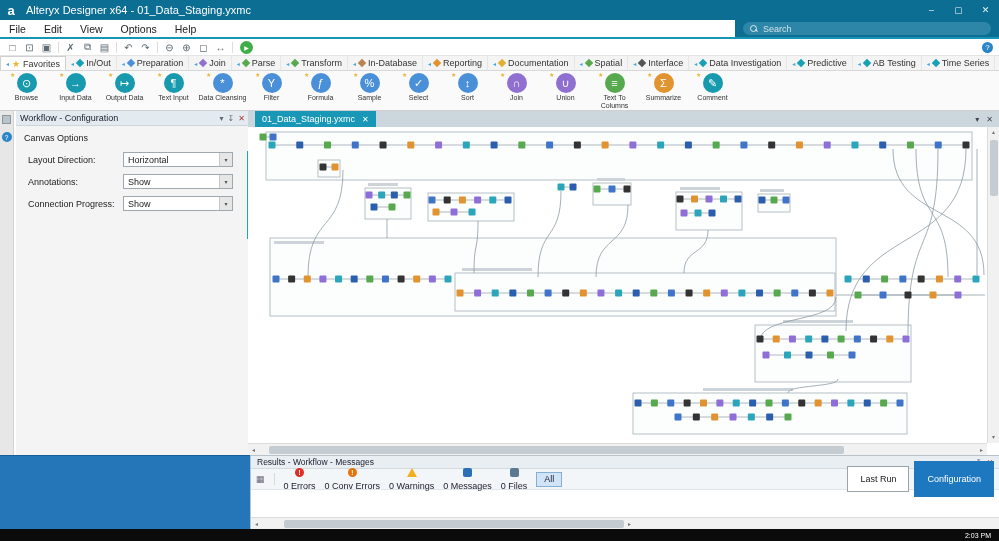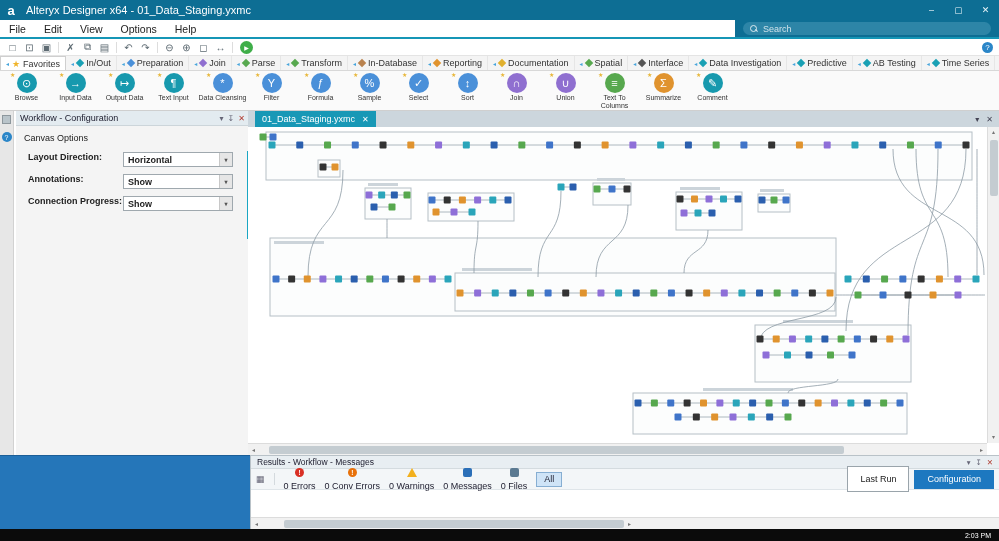--- a/index.html
+++ b/index.html
@@ -79,21 +79,21 @@
   #config-header { height:15px; background:#e3ebf0; display:flex; align-items:center;
                    font-size:9px; color:#223; padding:0 4px; border-bottom:1px solid #ccd5da; }
   #config-header .hicons { margin-left:auto; display:flex; gap:4px; font-size:8px; color:#667; }
   #config-header .hicons .close { color:#b03a2e; }
   #config-tabs { height:16px; background:#ececec; display:flex; font-size:9px;
                  border-bottom:1px solid #cfcfcf; padding-left:2px; }
   .ctab { padding:2px 7px 0; color:#333; }
   .ctab.active { background:#f4f4f4; border:1px solid #bbb; border-bottom:1px solid #f4f4f4; }
   #config-body { padding:7px 0 0 6px; font-size:9px; color:#222; }
   #config-section-title { margin-bottom:9px; margin-left:2px; }
-  .cfg-row { display:flex; margin:0 0 7px 6px;font-weight:bold; }
+  .cfg-row { display:flex; align-items:center; margin:0 0 7px 6px; }
   .cfg-label { width:95px; font-size:9px; }
   .cfg-select { width:110px; height:15px; background:#fff; border:1px solid #9fa8ae;
                 display:flex; align-items:center; font-size:9px; padding-left:4px; position:relative; }
   .cfg-arrow { position:absolute; right:0; top:0; width:13px; height:13px; background:#e6e6e6;
                border-left:1px solid #c8c8c8; font-size:6px; color:#555;
                display:flex; align-items:center; justify-content:center; }
   #config-splitter { position:absolute; left:231px; top:40px; width:3px; height:88px; background:#19a6c3; }
 
   
   #doc-tabbar { left:248px; top:111px; width:751px; height:16px; background:#ccd6dd;
@@ -131,21 +131,21 @@
           display:flex; align-items:center; justify-content:center; flex:0 0 auto; }
   .stri { width:0; height:0; border-left:5px solid transparent; border-right:5px solid transparent;
           border-bottom:9px solid #f2b01e; flex:0 0 auto; }
   .ssq { width:9px; height:9px; border-radius:2px; color:#fff; font-size:6.5px;
          display:flex; align-items:center; justify-content:center; flex:0 0 auto; }
   .all-chip { background:#cfe4f7; border:1px solid #86aed2; padding:0 7px; height:15px;
               font-size:9px; display:flex; align-items:center; }
   #res-right { margin-left:auto; display:flex; gap:5px; align-items:center; }
   .btn { height:26px; font-size:9px; padding:0 12px; display:flex; align-items:center; }
   .btn.secondary { background:#fff; border:1px solid #9aa4ab; color:#222; }
-  .btn.primary { background:#1d78c0; border:1px solid #1d78c0; color:#fff; height:19px; }
+  .btn.primary { background:#1d78c0; border:1px solid #1d78c0; color:#fff; height:36px; }
   #res-body { height:27px; background:#fff; }
   #res-hscroll { height:12px; background:#f1f1f1; border-top:1px solid #dcdcdc;
                  display:flex; align-items:center; }
   #res-hscroll .arr { width:11px; font-size:6px; color:#777; text-align:center; }
   #res-hthumb { margin-left:22px; width:340px; height:8px; background:#c4ccd1; border-radius:2px; }
 
   
   #blueblock { left:0; top:455px; width:250px; height:74px; background:#2576b9;
                border-top:1px solid #1b5e97; }
   #taskbar { left:0; top:529px; width:999px; height:12px; background:#0b0b0b; color:#fff;

